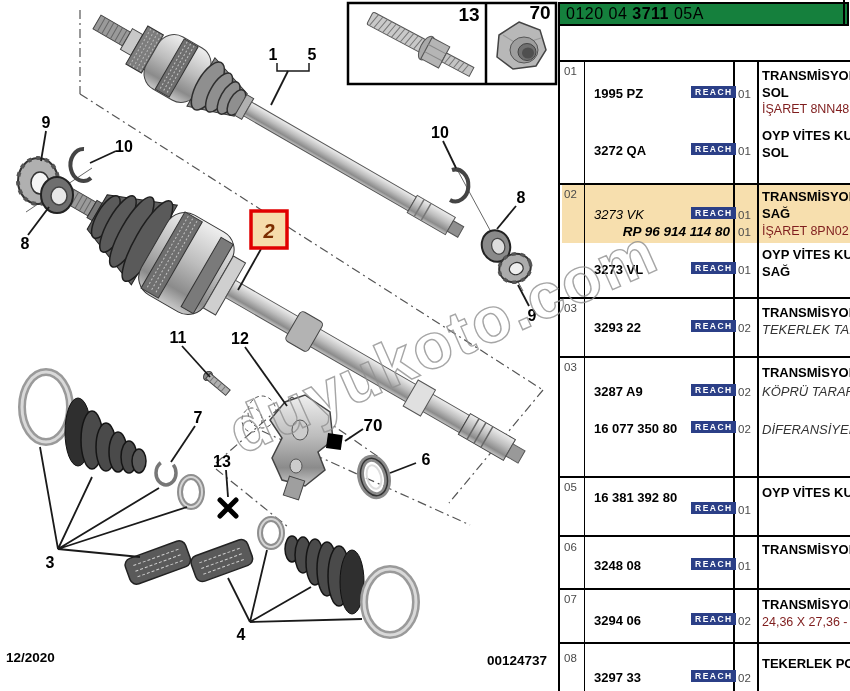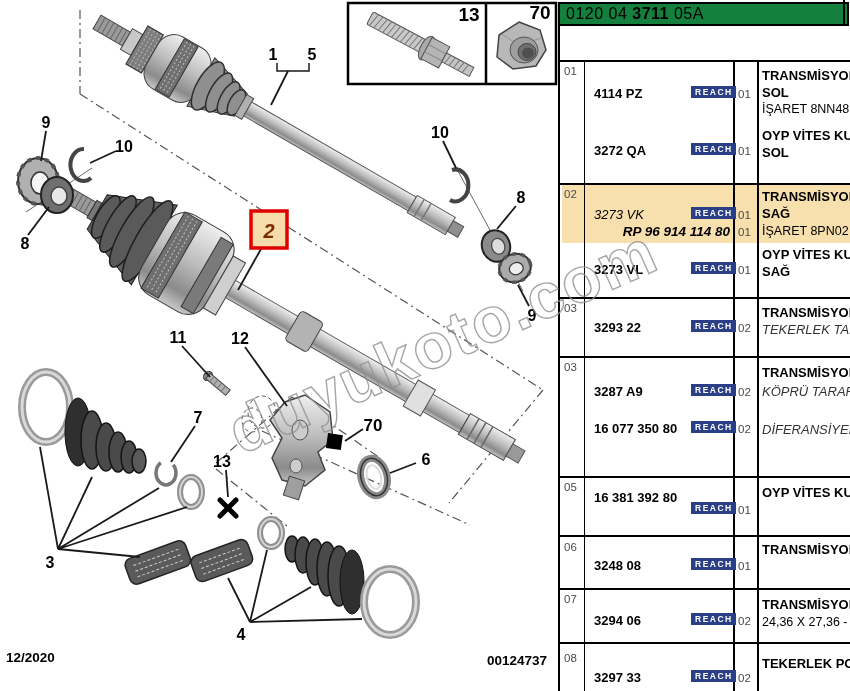--- a/index.html
+++ b/index.html
@@ -21,21 +21,21 @@
   .hl{position:absolute;left:2px;top:0;width:418px;background:#f7dfae;}
   .num{position:absolute;left:4px;font-size:11.5px;color:#4a4a4a;}
   .code{position:absolute;left:34px;font-size:13px;font-weight:bold;white-space:nowrap;}
   .code.it{font-weight:normal;font-style:italic;}
   .code2{position:absolute;left:30px;width:140px;text-align:right;font-size:13.5px;
          font-weight:bold;font-style:italic;white-space:nowrap;}
   .reach{position:absolute;left:131px;background:#2b3f87;color:#fff;font-size:8.5px;
          font-weight:bold;letter-spacing:1.5px;padding:2px 3px 1px 4px;line-height:9px;}
   .qty{position:absolute;left:174px;width:21px;text-align:center;font-size:11.5px;color:#4a4a4a;}
   .d{position:absolute;left:202px;font-size:13px;font-weight:bold;white-space:nowrap;}
-  .d.note{font-weight:normal;font-size:12.5px;color:#000000;}
+  .d.note{font-weight:normal;font-size:12.5px;color:#7f1d1d;}
   .d.it{font-weight:normal;font-style:italic;color:#333;}
 
   
   .watermark{position:absolute;left:232px;top:398px;z-index:10;pointer-events:none;
              font-size:64px;font-weight:bold;letter-spacing:2px;color:transparent;
              -webkit-text-stroke:1.4px #909090;opacity:.8;
              transform:rotate(-24deg);transform-origin:0 50%;white-space:nowrap;}
 </style>
 </head>
 <body>
@@ -273,21 +273,21 @@
   <div class="hdr-stub"></div>
   <div class="band-left"></div>
 
   <div class="tbl">
 
     <div class="row" style="top:0;height:121px;">
       <i class="v v1"></i>
         <i class="v v2"></i>
         <i class="v v3"></i>
       <span class="num" style="top:3px">01</span>
-      <span class="code" style="top:24px">4114 PZ</span>
+      <span class="code" style="top:24px">1995 PZ</span>
       <span class="reach" style="top:24px">REACH</span>
       <span class="qty" style="top:26px">01</span>
       <span class="d" style="top:6px">TRANSMİSYON</span>
       <span class="d" style="top:23px">SOL</span>
       <span class="d note" style="top:40px">İŞARET 8NN48</span>
       <span class="code" style="top:81px">3272 QA</span>
       <span class="reach" style="top:81px">REACH</span>
       <span class="qty" style="top:83px">01</span>
       <span class="d" style="top:66px">OYP VİTES KUT</span>
       <span class="d" style="top:83px">SOL</span>

